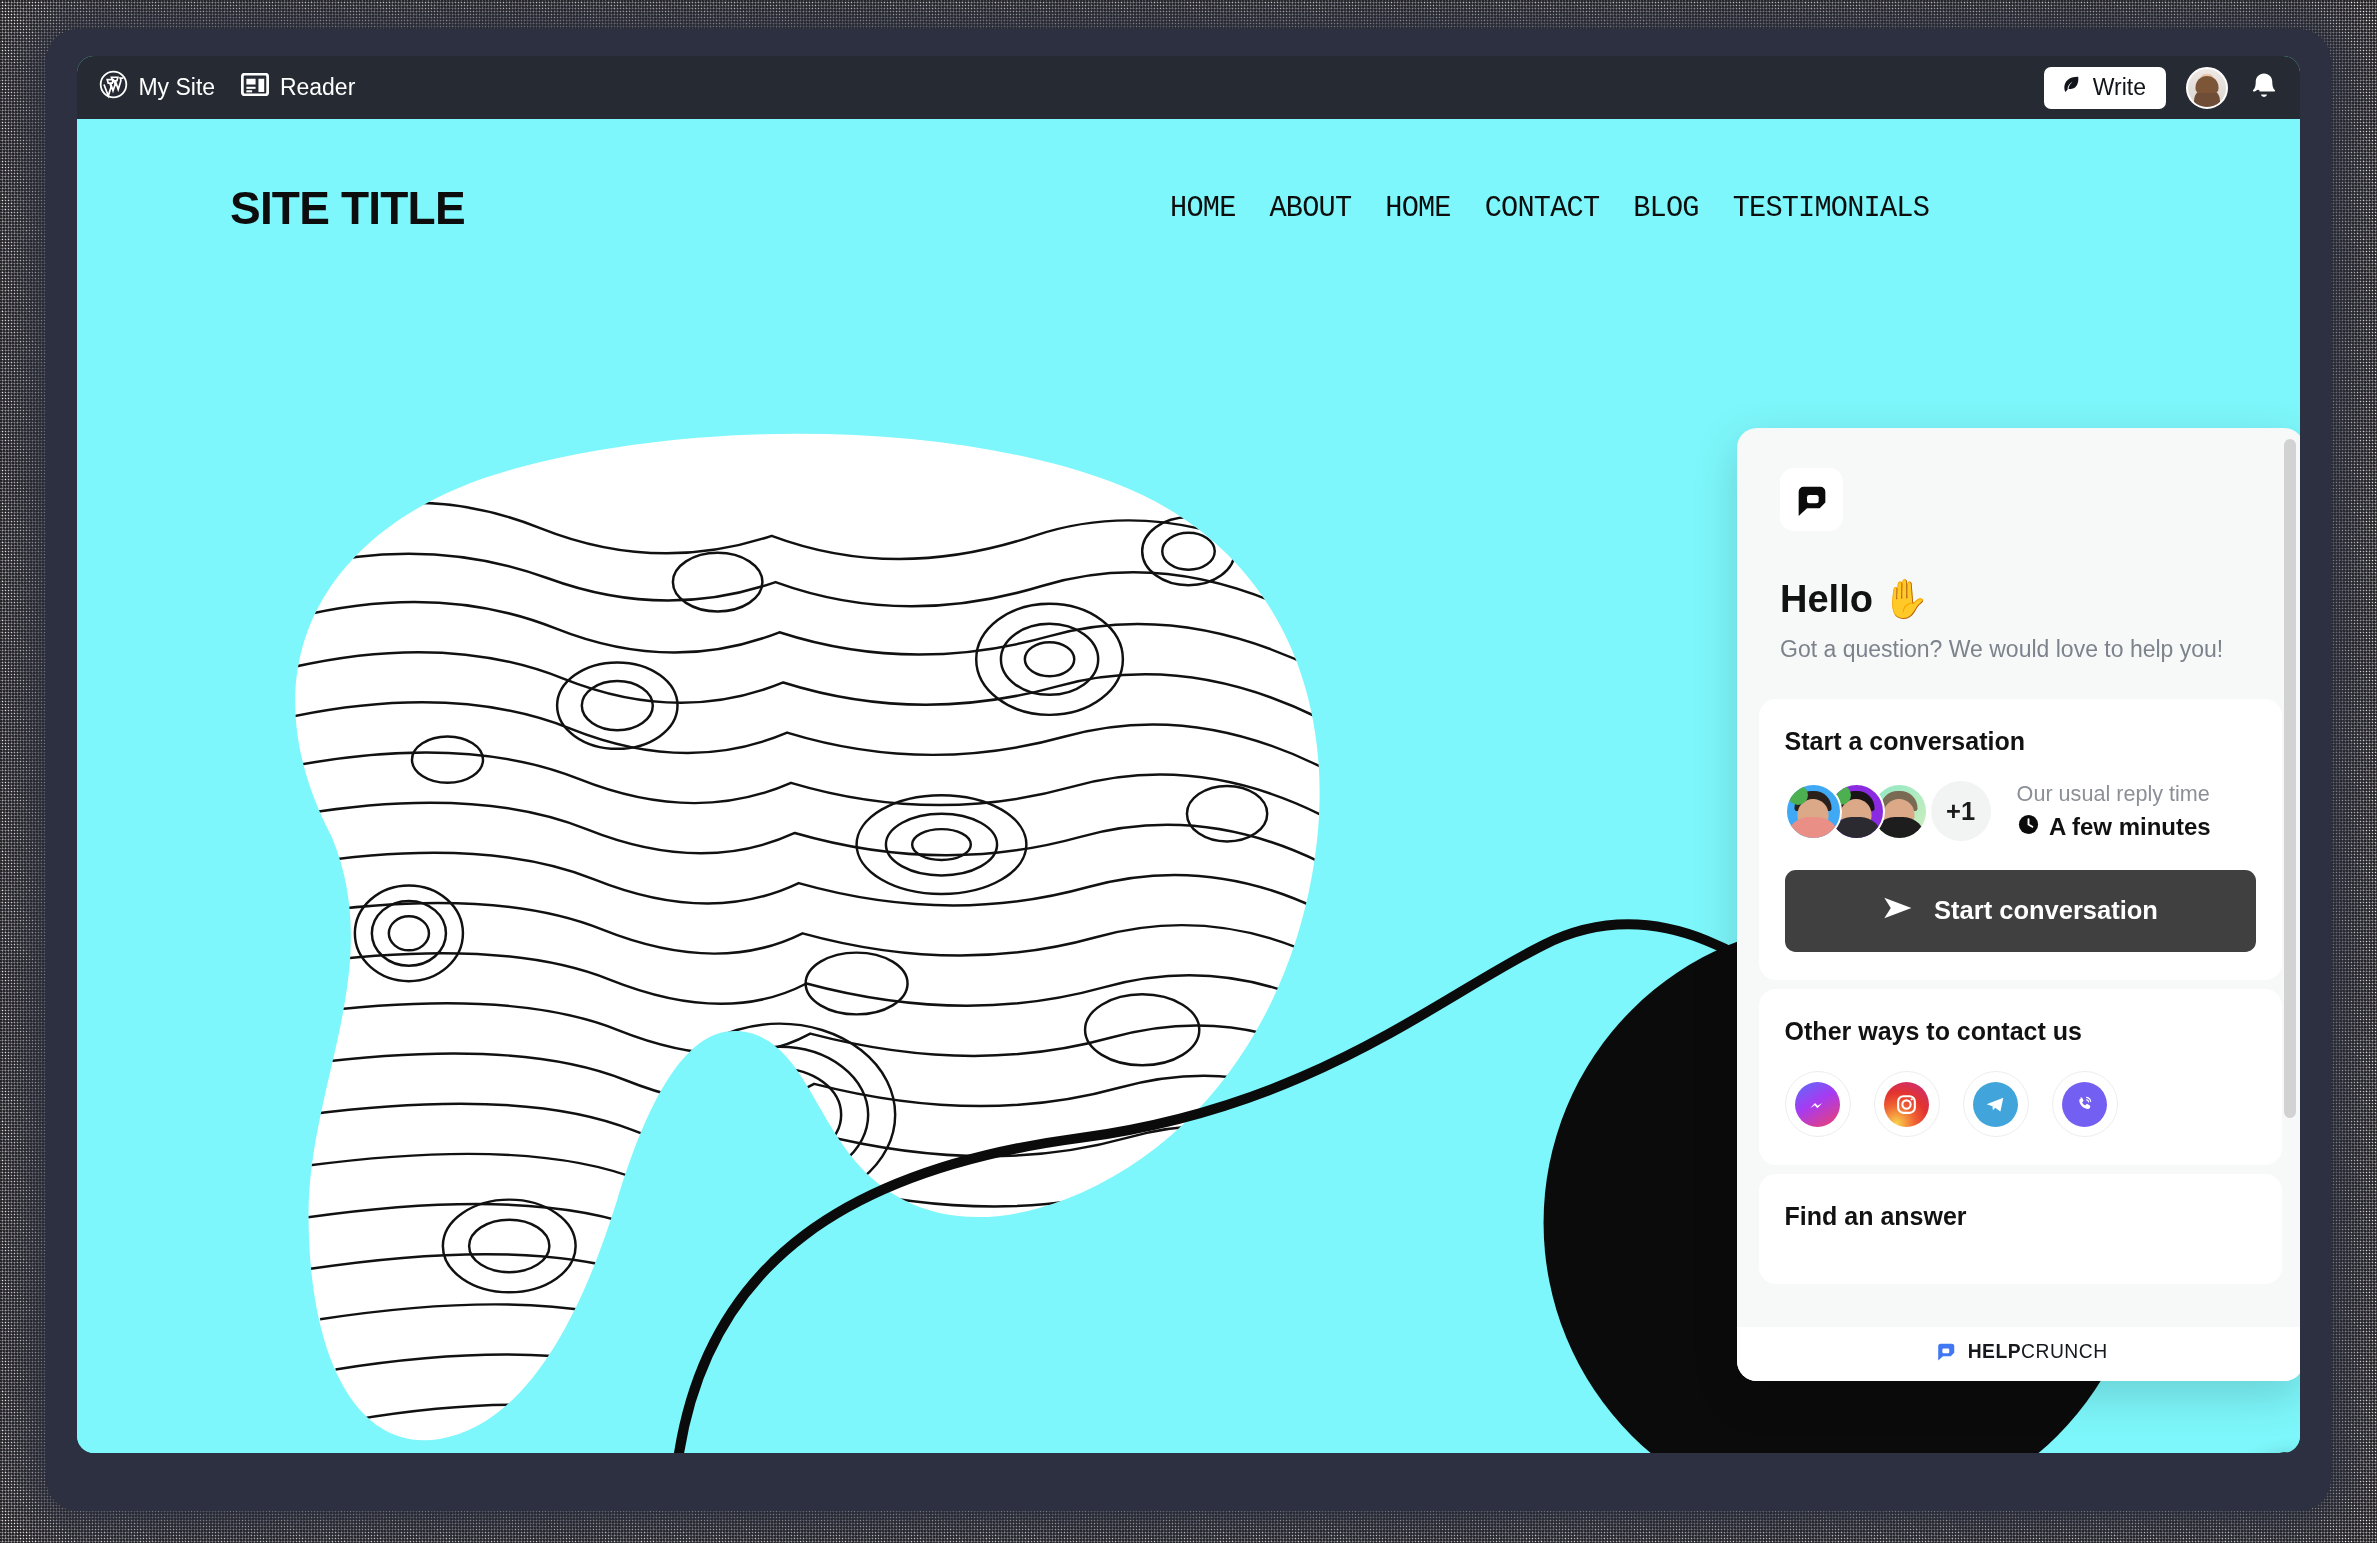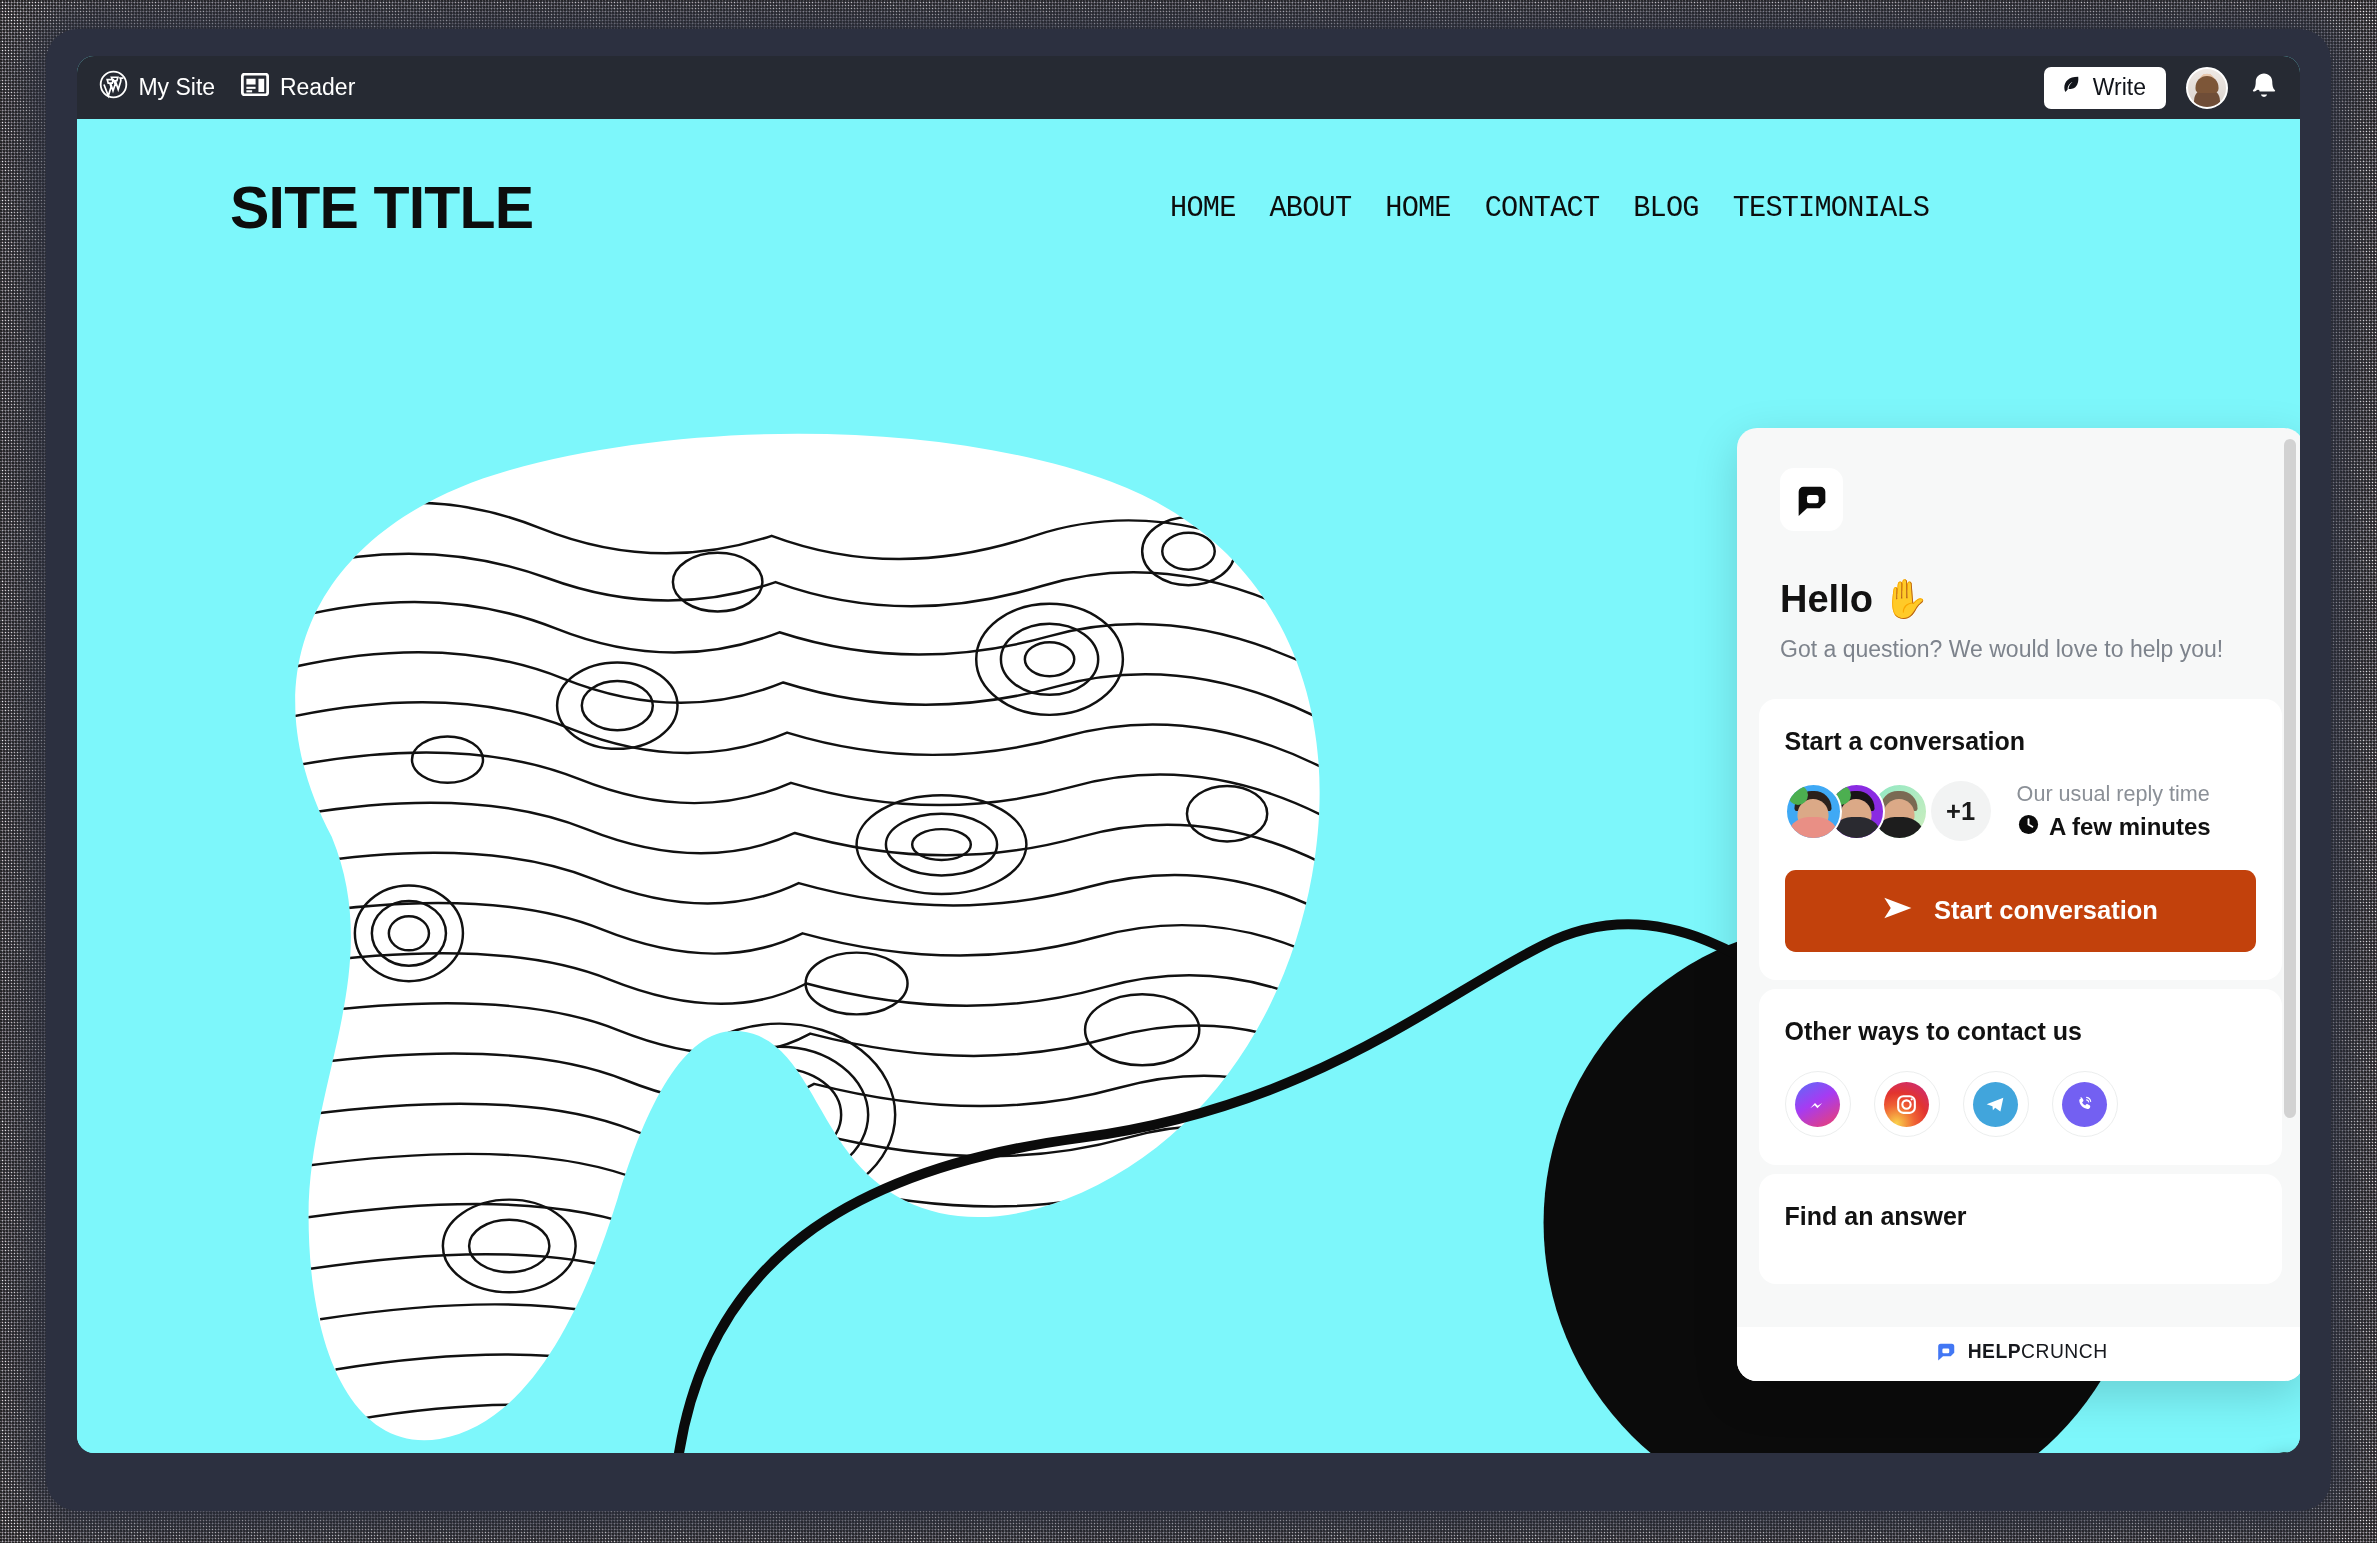--- a/index.html
+++ b/index.html
@@ -98,21 +98,21 @@
   }
   #site-header {
     position: absolute;
     left: 0; top: 0; right: 0;
     height: 178px;
     display: flex;
     align-items: center;
     padding: 0 85px 0 153px;
   }
   #site-title {
-    font-size: 59px;
+    font-size: 46px;
     font-weight: 800;
     letter-spacing: -0.8px;
     color: #0d0d0d;
     font-family: "Liberation Sans", sans-serif;
     cursor: pointer;
   }
   #site-nav {
     margin-left: auto;
     display: flex;
     gap: 34px;
@@ -207,21 +207,21 @@
     width: 60px; height: 60px; border-radius: 50%;
     background: #f2f3f3; color: #1b1b1b;
     display: flex; align-items: center; justify-content: center;
     font-size: 25.5px; font-weight: 600; margin-left: 17px; flex: none;
   }
   #reply-info { margin-left: 26px; }
   #reply-label { font-size: 21.6px; color: #8b9097; margin-bottom: 6.2px; }
   #reply-value { font-size: 24px; font-weight: 700; color: #111; display: flex; align-items: center; gap: 9.3px; }
 
   #start-conversation-button {
-    background: #c2410c;
+    background: #404040;
     color: #fff;
     border-radius: 10.8px;
     height: 82px;
     display: flex; align-items: center; justify-content: center; gap: 20px;
     font-size: 25.5px; font-weight: 600; cursor: pointer;
   }
 
   #social-row { display: flex; gap: 23px; }
   .social-chip {
     width: 66px; height: 66px; border-radius: 50%;

